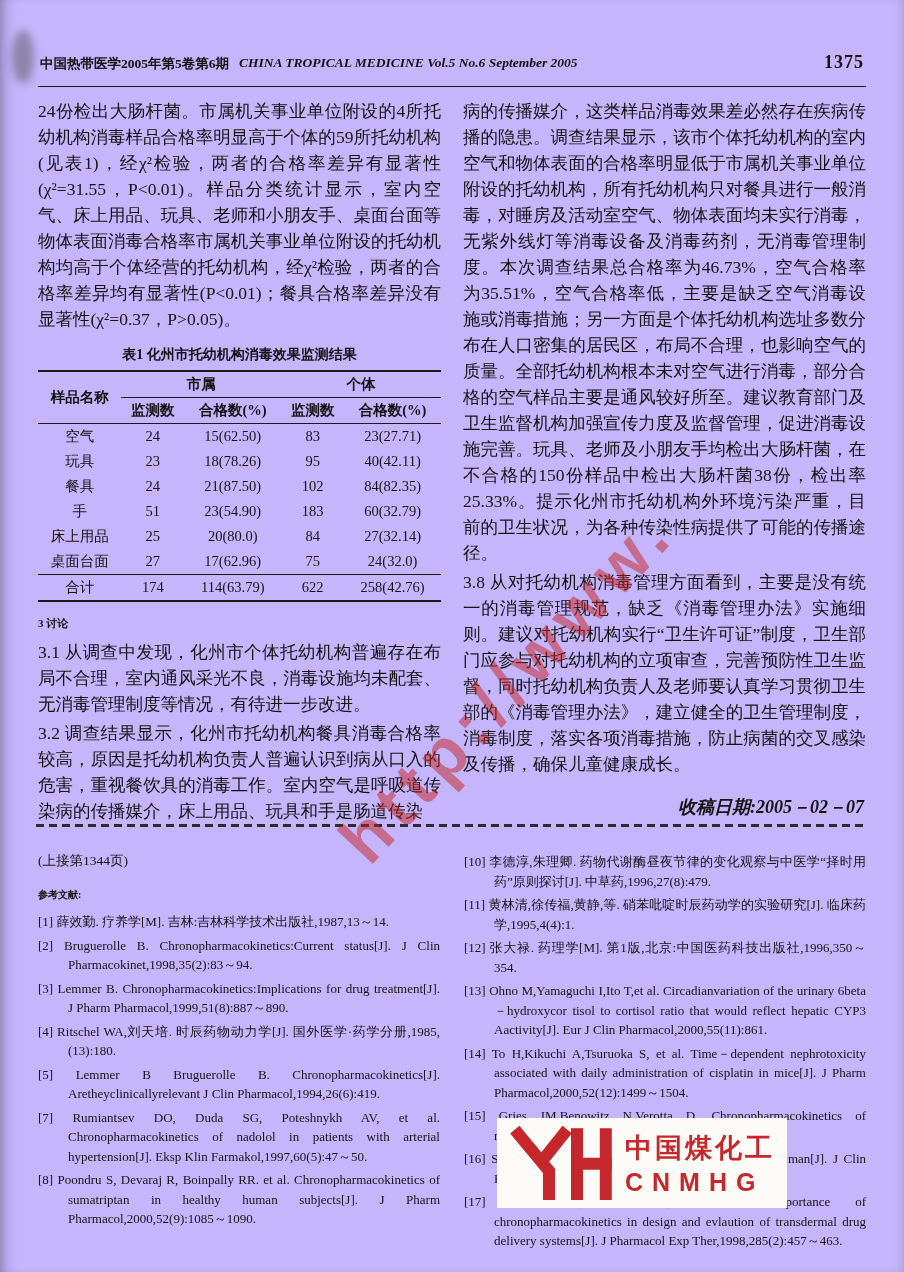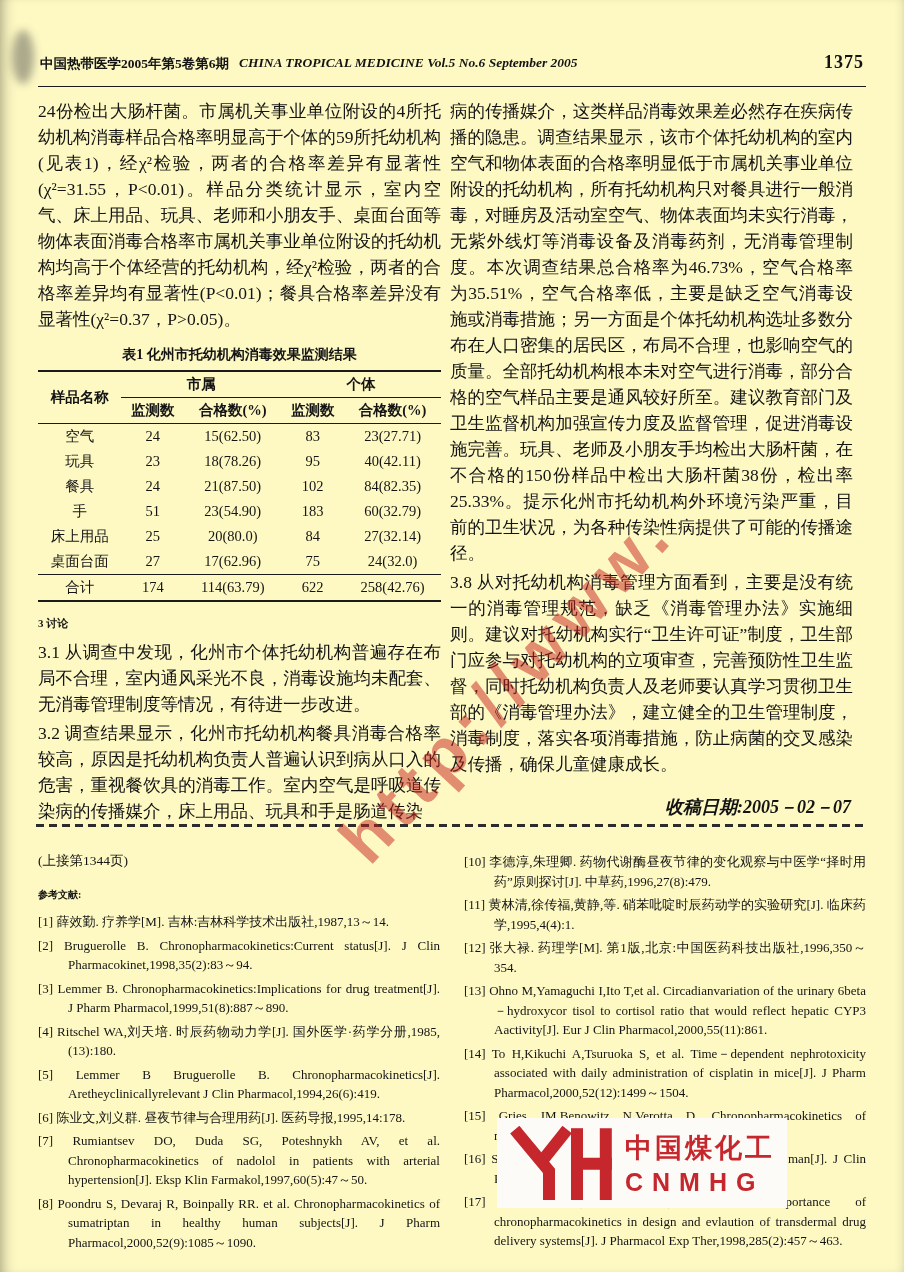--- a/index.html
+++ b/index.html
@@ -1,29 +1,29 @@
 <!DOCTYPE html>
 <html><head>
 <meta charset="utf-8">
 <style>
   html,body{margin:0;padding:0;}
   body{background:#9a9a9a;font-family:"Liberation Serif","DejaVu Serif",serif;}
-  .page{position:relative;width:904px;height:1272px;margin:0 auto;background:#fef9c3;color:#141414;overflow:hidden;
+  .page{position:relative;width:904px;height:1272px;margin:0 auto;background:#c4b5fd;color:#141414;overflow:hidden;
         box-shadow:inset 12px 0 16px -12px rgba(0,0,0,.45), inset -8px 0 12px -10px rgba(0,0,0,.25);}
   .smudge{position:absolute;left:12px;top:30px;width:22px;height:54px;background:#4a4a4a;border-radius:50%;opacity:.45;filter:blur(4px);}
 
   
   .header{position:absolute;top:52px;left:40px;width:824px;display:flex;justify-content:space-between;align-items:baseline;}
   .header-left{font-size:13.5px;font-weight:bold;display:flex;gap:10px;white-space:nowrap;}
   .header-left .en{font-style:italic;}
   .page-number{font-size:18px;font-weight:bold;letter-spacing:1px;}
   .header-rule{position:absolute;top:86px;left:38px;width:828px;border-top:1.5px solid #1a1a1a;}
 
   
-  .main{position:absolute;top:98px;left:38px;width:828px;display:flex;gap:9px;}
+  .main{position:absolute;top:98px;left:38px;width:828px;display:flex;gap:22px;}
   .col{width:403px;}
   .body-text{margin:0;font-size:17.5px;line-height:26px;text-align:justify;}
   .para{margin-top:3px;}
   .sec-heading{font-size:11px;font-weight:bold;margin:14px 0 8px;}
   .received-date{margin:18px 2px 0 0;text-align:right;font-weight:bold;font-style:italic;font-size:18px;}
 
   
   .table-title{margin:14px 0 6px;text-align:center;font-weight:bold;font-size:14px;}
   .t1{width:100%;border-collapse:collapse;font-size:14.5px;border-top:2px solid #1a1a1a;border-bottom:2px solid #1a1a1a;margin-bottom:4px;}
   .t1 th,.t1 td{text-align:center;padding:3px 1px;line-height:19px;font-weight:normal;}
@@ -162,21 +162,20 @@
   <section class="bottom">
     <div class="bcol">
       <p class="cont-note">(上接第1344页)</p>
       <h4 class="ref-heading">参考文献:</h4>
       <ul class="refs">
         <li>[1] 薛效勤. 疗养学[M]. 吉林:吉林科学技术出版社,1987,13～14.</li>
         <li>[2] Bruguerolle B. Chronopharmacokinetics:Current status[J]. J Clin Pharmacokinet,1998,35(2):83～94.</li>
         <li>[3] Lemmer B. Chronopharmacokinetics:Implications for drug treatment[J]. J Pharm Pharmacol,1999,51(8):887～890.</li>
         <li>[4] Ritschel WA,刘天培. 时辰药物动力学[J]. 国外医学·药学分册,1985,(13):180.</li>
         <li>[5] Lemmer B Bruguerolle B. Chronopharmacokinetics[J]. Aretheyclinicallyrelevant J Clin Pharmacol,1994,26(6):419.</li>
-        <li>[6] 陈业文,刘义群. 昼夜节律与合理用药[J]. 医药导报,1995,14:178.</li>
         <li>[7] Rumiantsev DO, Duda SG, Poteshnykh AV, et al. Chronopharmacokinetics of nadolol in patients with arterial hypertension[J]. Eksp Klin Farmakol,1997,60(5):47～50.</li>
         <li>[8] Poondru S, Devaraj R, Boinpally RR. et al. Chronopharmacokinetics of sumatriptan in healthy human subjects[J]. J Pharm Pharmacol,2000,52(9):1085～1090.</li>
       </ul>
     </div>
     <div class="bcol">
       <ul class="refs">
         <li>[10] 李德淳,朱理卿. 药物代谢酶昼夜节律的变化观察与中医学“择时用药”原则探讨[J]. 中草药,1996,27(8):479.</li>
         <li>[11] 黄林清,徐传福,黄静,等. 硝苯吡啶时辰药动学的实验研究[J]. 临床药学,1995,4(4):1.</li>
         <li>[12] 张大禄. 药理学[M]. 第1版,北京:中国医药科技出版社,1996,350～354.</li>
         <li>[13] Ohno M,Yamaguchi I,Ito T,et al. Circadianvariation of the urinary 6beta－hydroxycor tisol to cortisol ratio that would reflect hepatic CYP3 Aactivity[J]. Eur J Clin Pharmacol,2000,55(11):861.</li>

